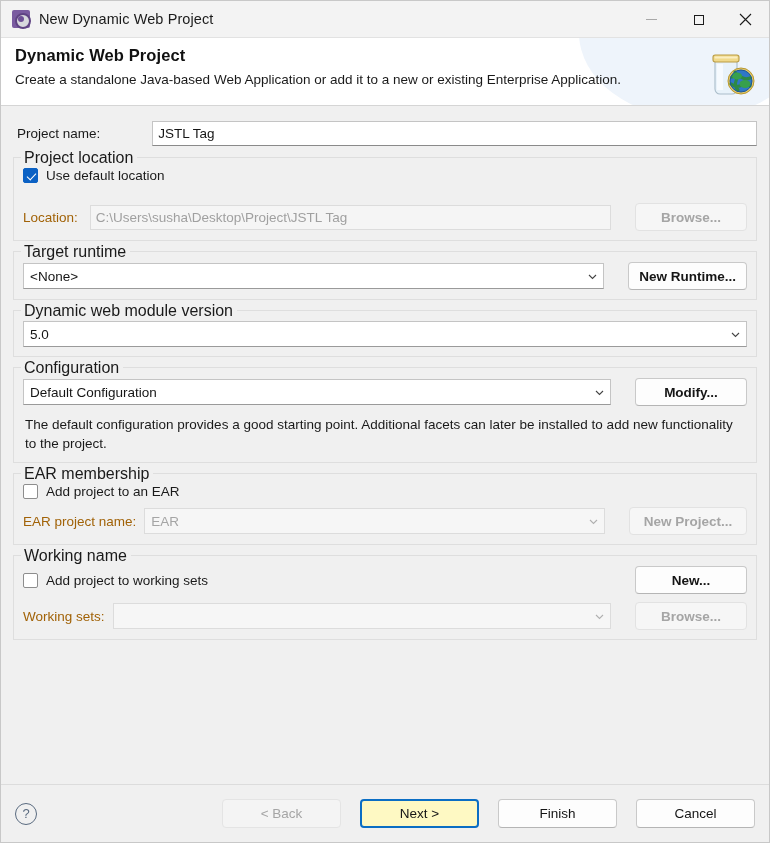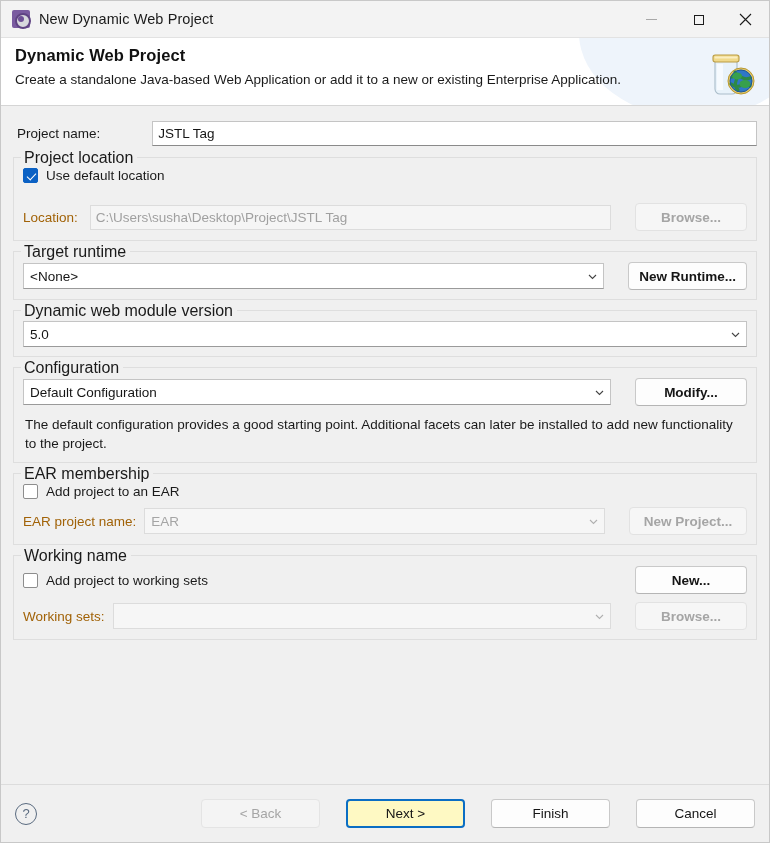--- a/index.html
+++ b/index.html
@@ -283,21 +283,21 @@
     display: flex;
     align-items: center;
     justify-content: center;
     font-size: 13px;
     font-weight: normal;
     line-height: 1;
   }
   .footer-buttons {
     margin-left: auto;
     display: flex;
-    gap: 26px;
+    gap: 19px;
   }
   .btn.footer-btn {
     height: 29px;
     min-width: 119px;
     font-size: 13.5px;
     background: #fdfdfd;
   }
   .btn.footer-btn.primary {
     border: 2px solid #0b6ec4;
     background: #fef9c3;

